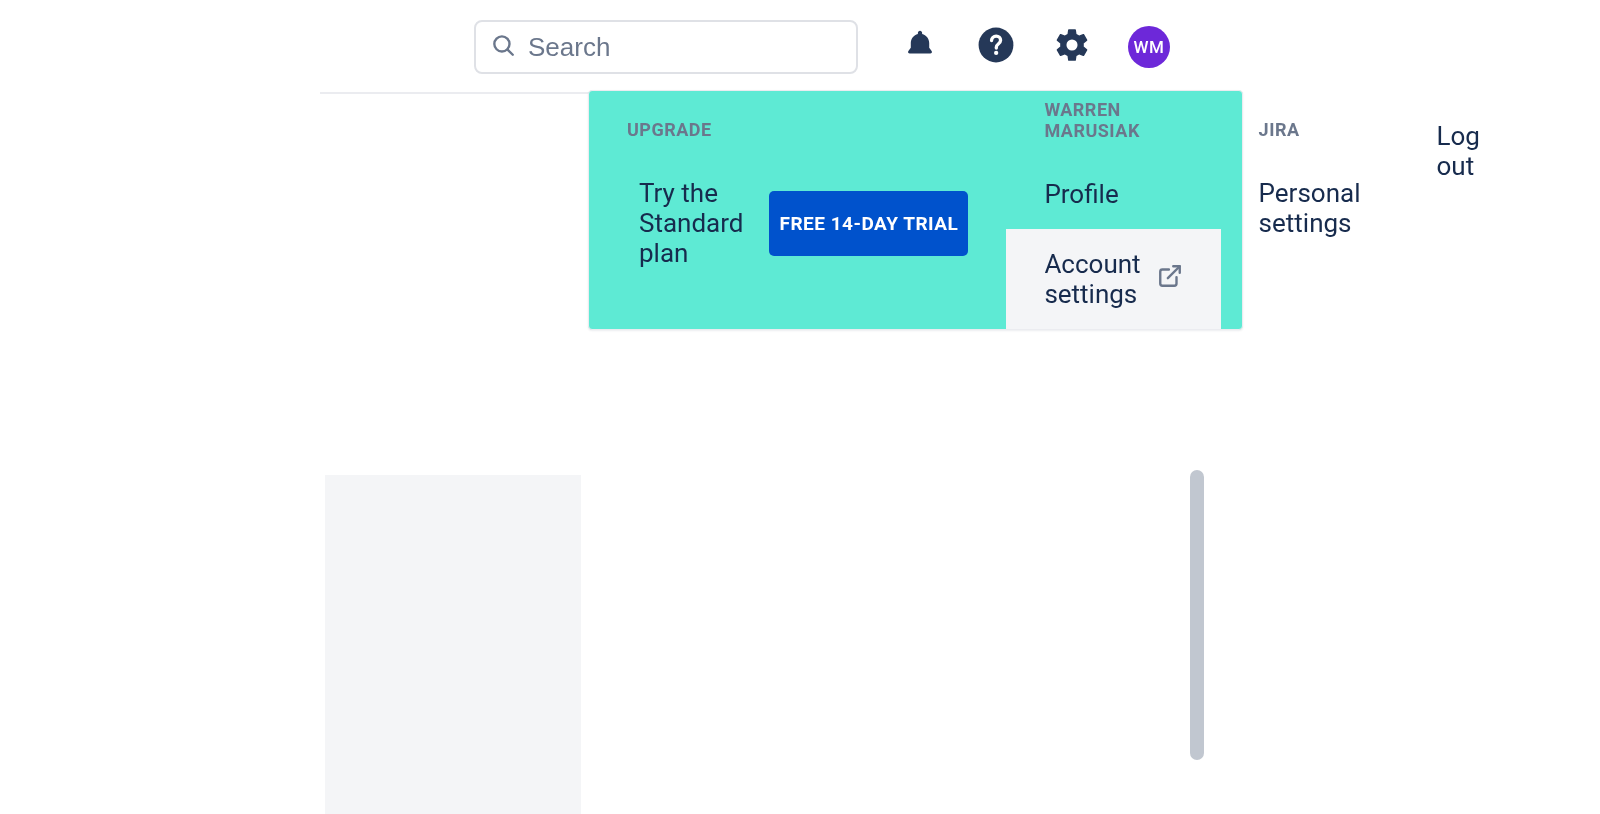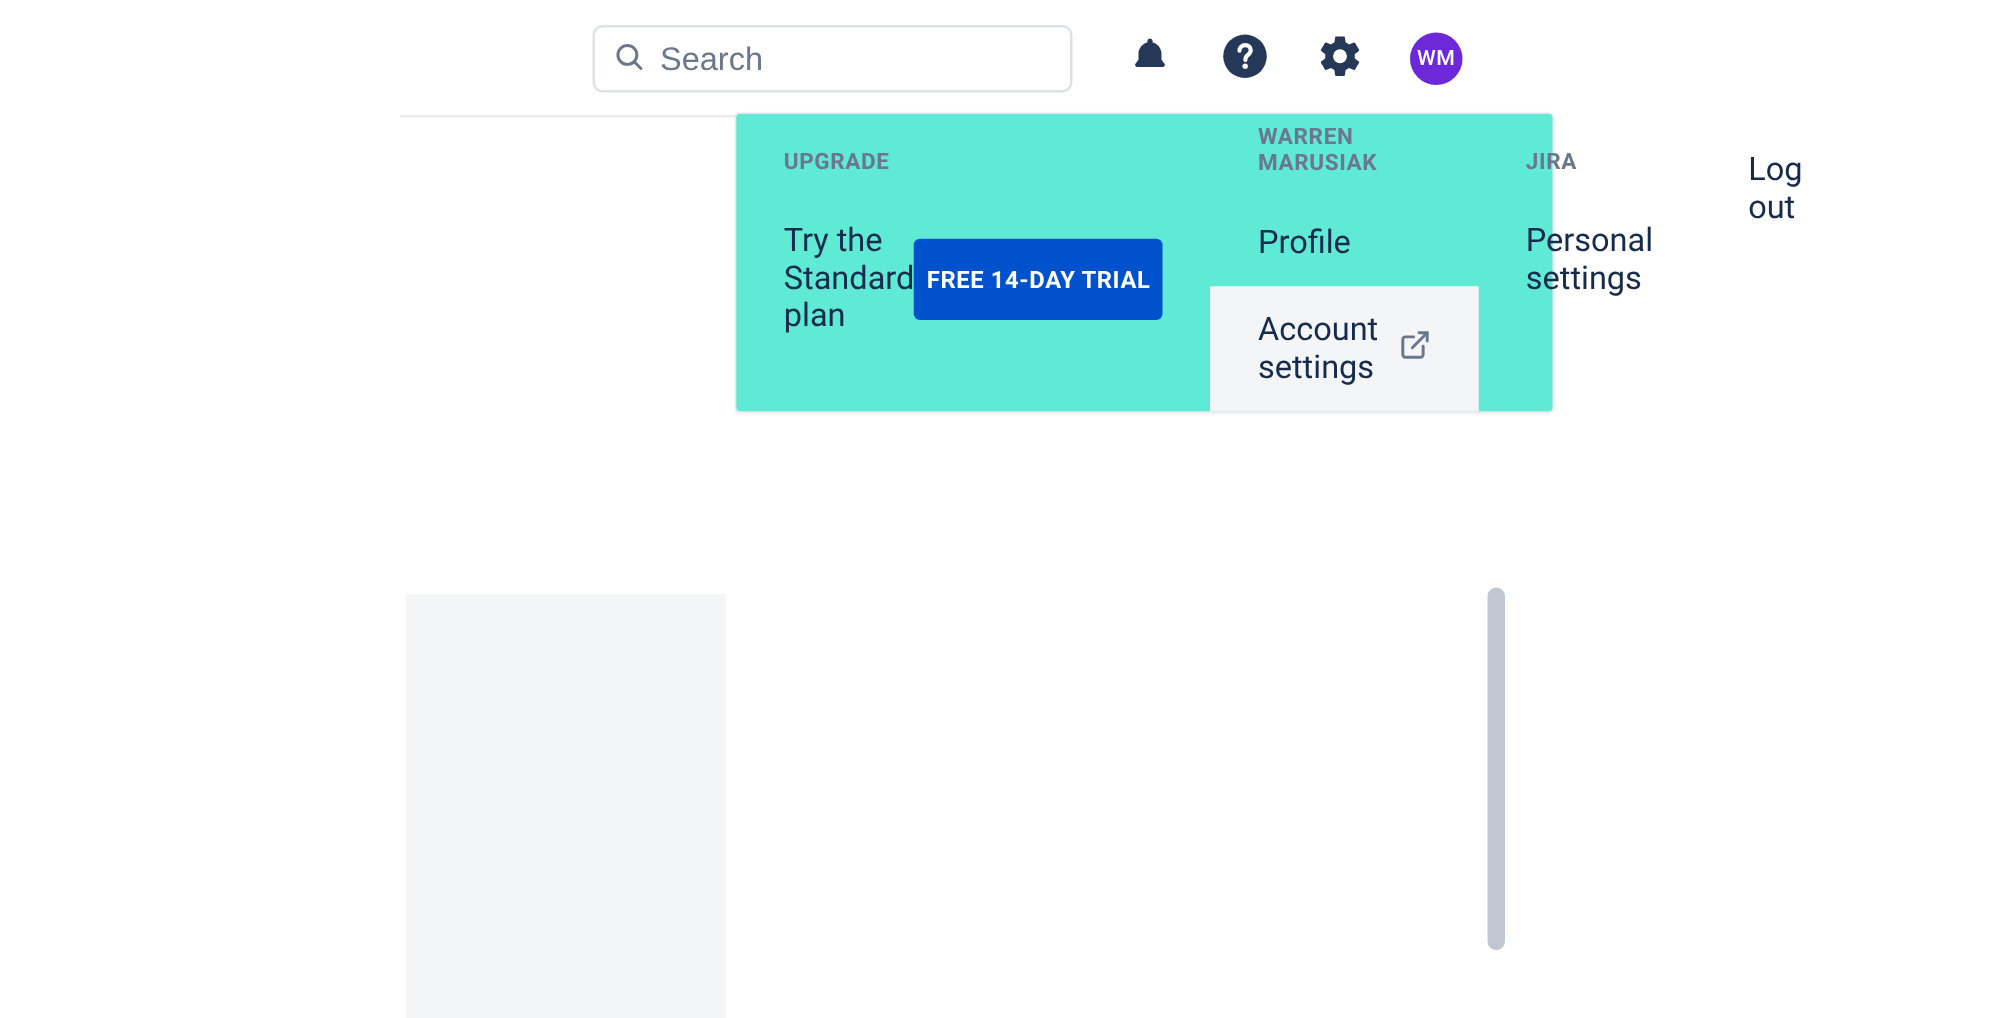--- a/index.html
+++ b/index.html
@@ -128,21 +128,21 @@
     height: 1px;
     background: #ebecf0;
     width: 100%;
   }
   .dd-gap {
     height: 8px;
     background: #f4f5f7;
     border-top: 1px solid #ebecf0;
     border-bottom: 1px solid #ebecf0;
   }
-  .item-left { display: flex; align-items: center; gap: 0; }
+  .item-left { display: flex; align-items: center; gap: 26px; margin-left: 12px; }
 
   .scrollbar-thumb {
     position: absolute;
     left: 1190px;
     top: 470px;
     width: 14px;
     height: 290px;
     background: #c1c7d0;
     border-radius: 7px;
   }

